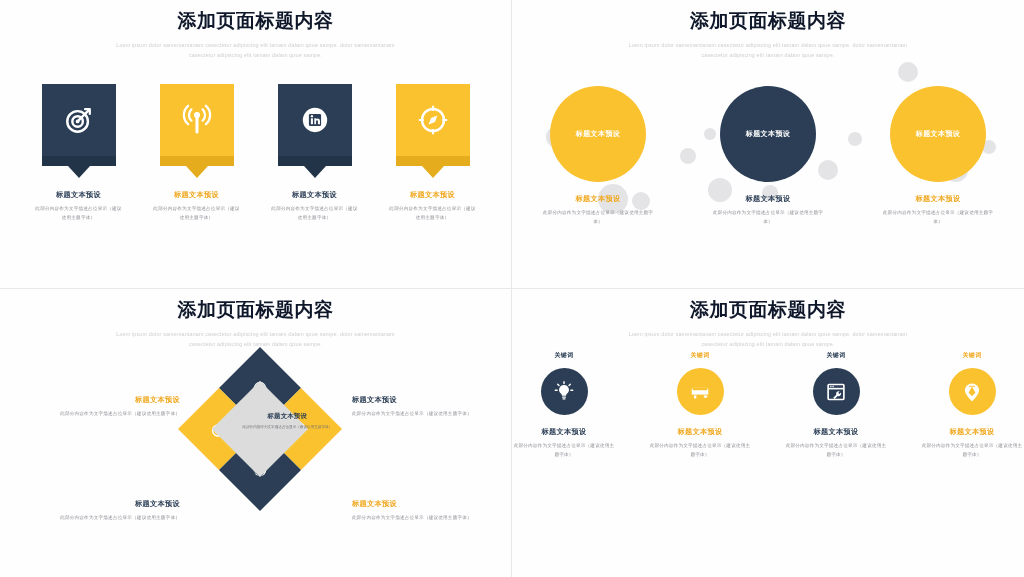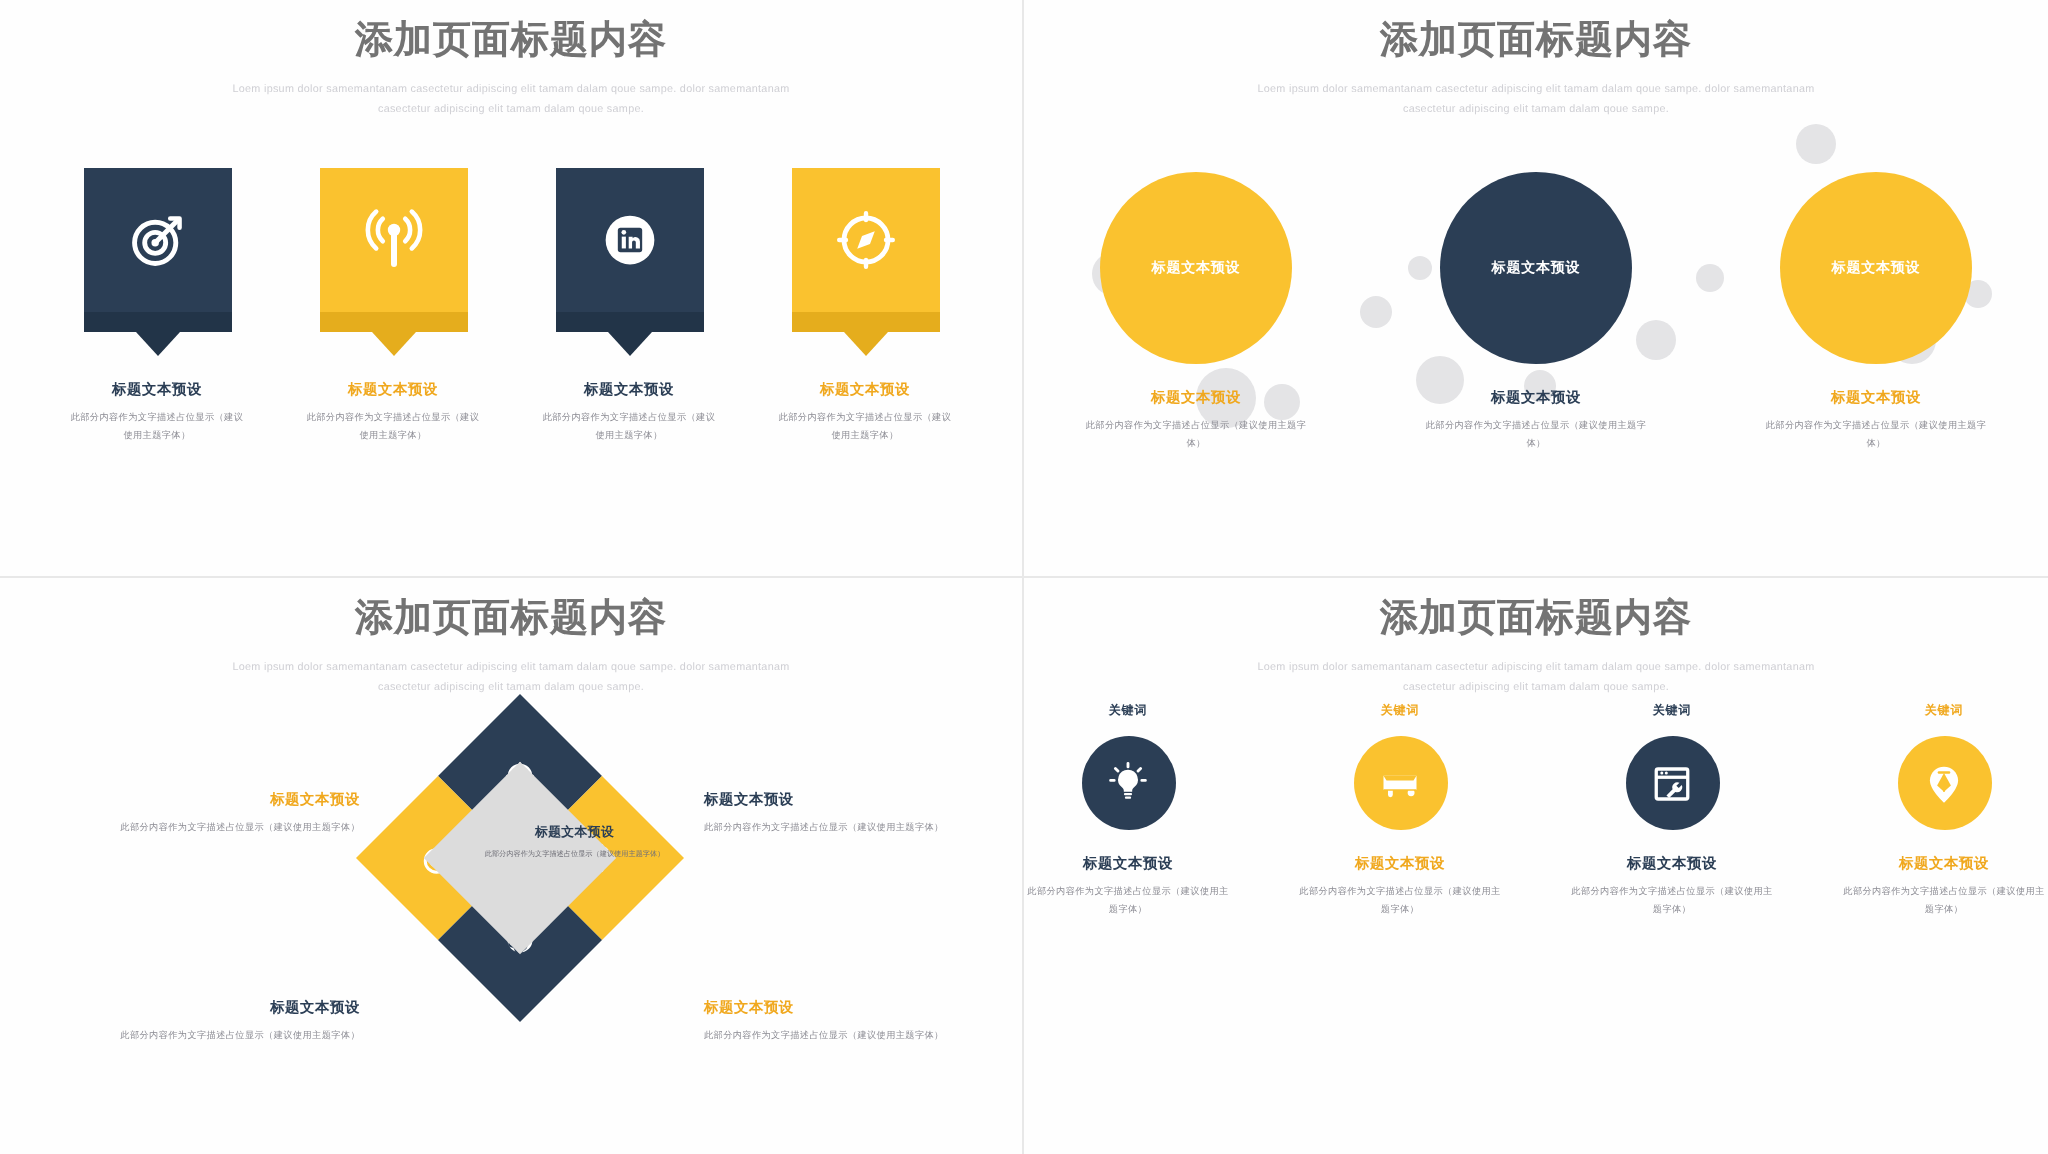--- a/index.html
+++ b/index.html
@@ -22,21 +22,21 @@
     background: #fefefe;
     overflow: hidden;
   }
   .slide.b1 { border-right: 1px solid #e8e8e8; border-bottom: 1px solid #e8e8e8; }
   .slide.b2 { border-bottom: 1px solid #e8e8e8; }
   .slide.b3 { border-right: 1px solid #e8e8e8; }
 
   
   .hdr { position: absolute; left: 0; right: 0; top: 10px; text-align: center; }
   .hdr h1 {
-    font-size: 19px; font-weight: bold; color: #737373;
+    font-size: 19px; font-weight: bold; color: #0f172a;
     letter-spacing: 0.5px; line-height: 1.2;
   }
   .hdr p {
     margin-top: 7px;
     font-size: 5.4px; color: #cfcfd4; line-height: 1.85;
     letter-spacing: 0.15px;
     padding: 0 110px;
   }
 
   

